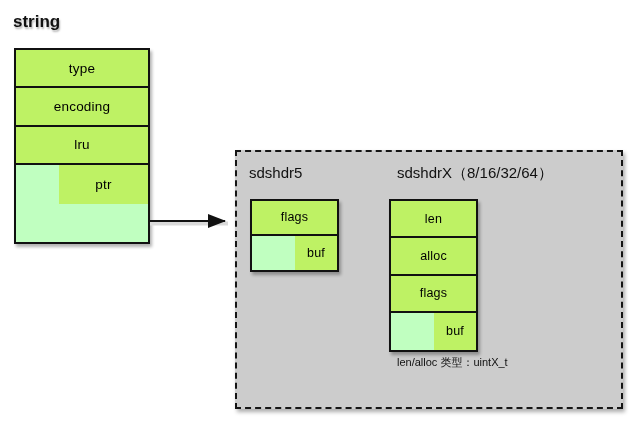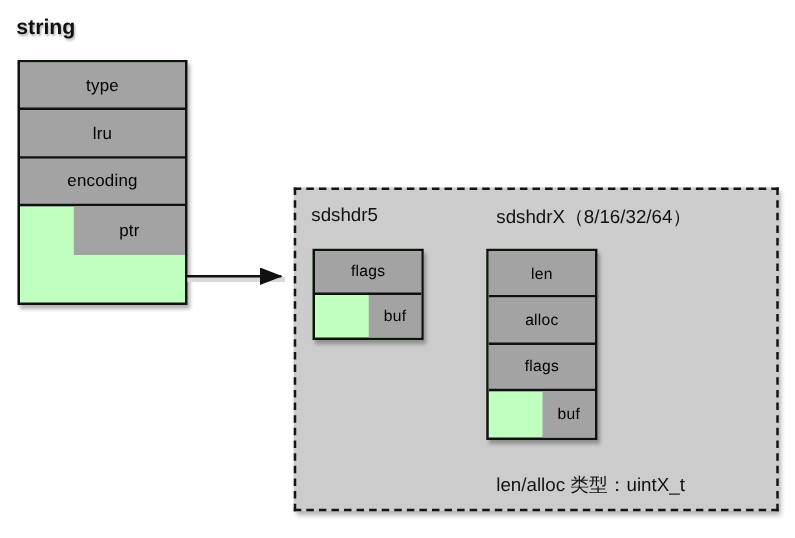--- a/index.html
+++ b/index.html
@@ -26,21 +26,21 @@
     background: #c0ffc0;
     box-sizing: border-box;
     box-shadow: 2px 3px 3px rgba(0,0,0,0.30);
   }
   .struct .field {
     box-sizing: border-box;
     display: flex;
     align-items: center;
     justify-content: center;
     color: #000000;
-    background: #a3a3a3;
+    background: #bef264;
     border-bottom: 2px solid #111111;
     font-size: 13px;
     letter-spacing: 0.2px;
   }
   .struct .field:last-child {
     border-bottom: none;
     margin-left: 43px;
   }
 
   
@@ -113,37 +113,37 @@
     height: 153px;
   }
   #sdshdrx-struct .field {
     height: 37.25px;
     font-size: 12.5px;
   }
 
   #sds-caption {
     position: absolute;
     left: 160px;
-    top: 227px;
-    font-size: 15px;
+    top: 203px;
+    font-size: 11px;
     color: #111111;
     white-space: nowrap;
   }
 </style>
 </head>
 <body>
 
 <div id="canvas">
 
   <div id="string-title">string</div>
 
   <div id="string-struct" class="struct">
     <div class="field">type</div>
+    <div class="field">encoding</div>
     <div class="field">lru</div>
-    <div class="field">encoding</div>
     <div class="field">ptr</div>
   </div>
 
   <svg id="ptr-arrow" viewBox="0 0 90 30">
     <defs>
       <marker id="arrowhead" markerWidth="9" markerHeight="7" refX="8.5" refY="3.5" orient="auto" markerUnits="strokeWidth">
         <polygon points="0 0, 9 3.5, 0 7" fill="#111111"></polygon>
       </marker>
     </defs>
     <line x1="0" y1="15.5" x2="78" y2="15.5" stroke="#d9d9d9" stroke-width="4" transform="translate(2,2)"></line>

